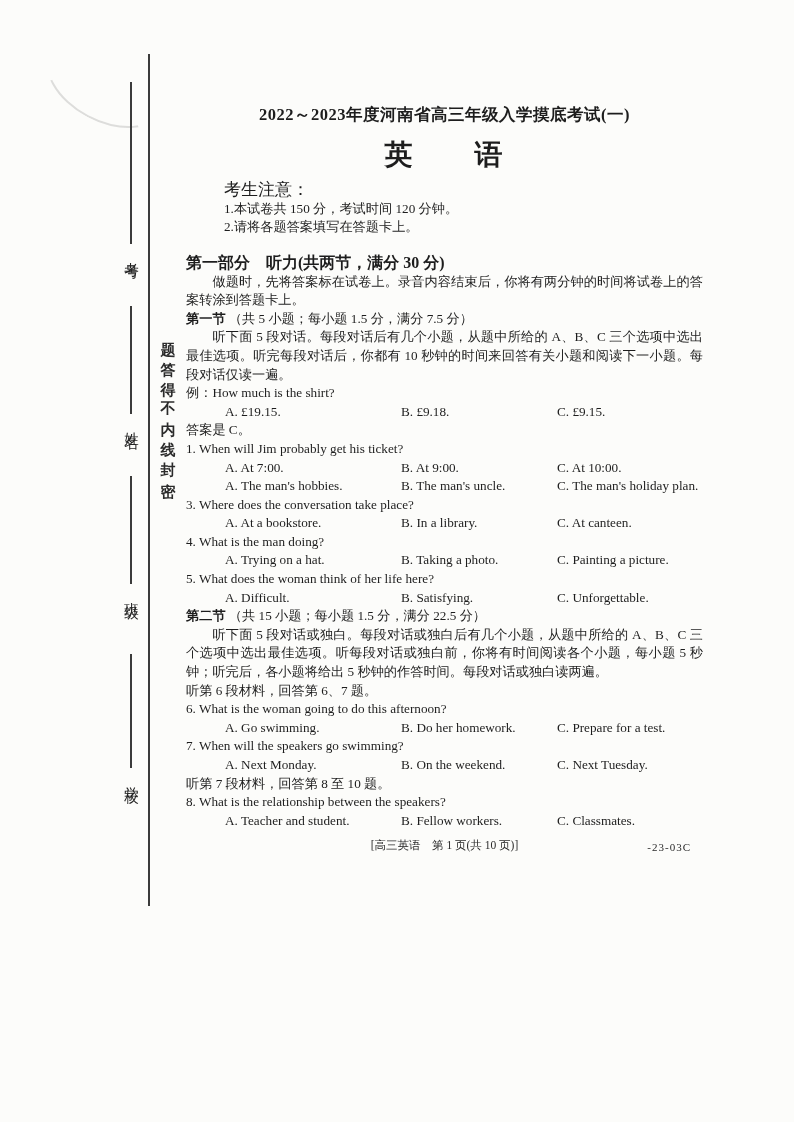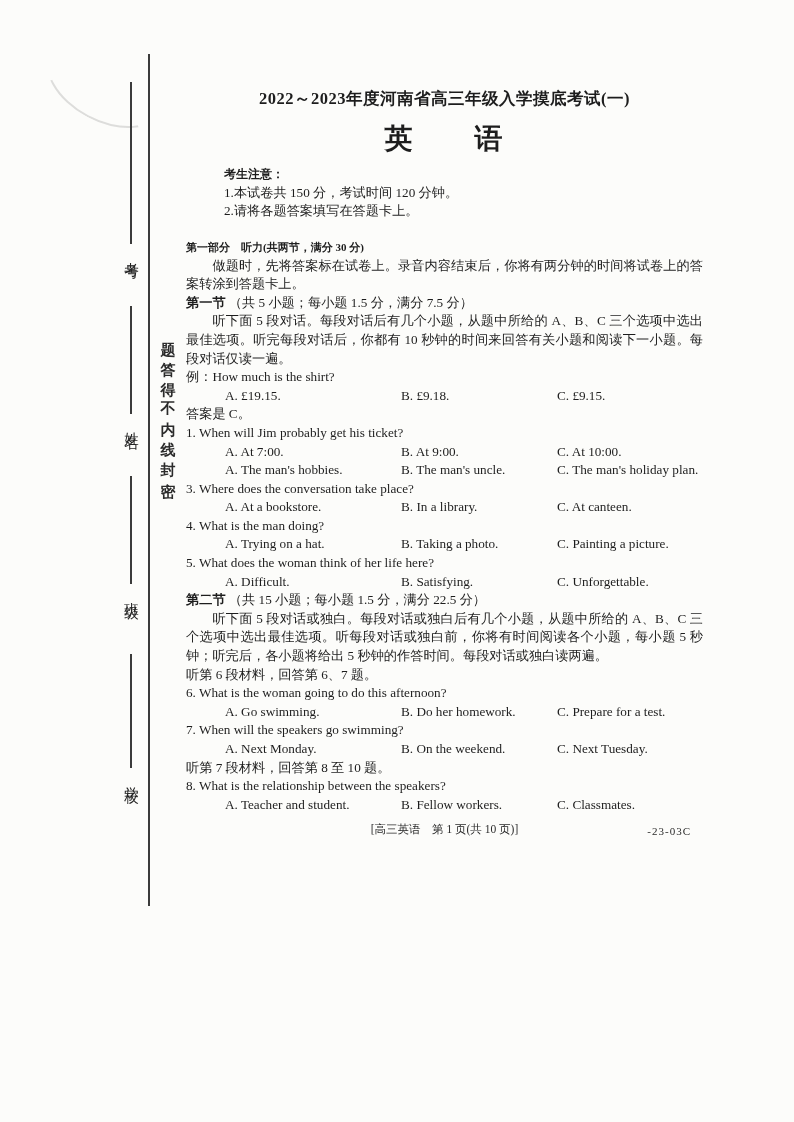--- a/index.html
+++ b/index.html
@@ -37,29 +37,29 @@
     margin-top:7px; color:#222; white-space:nowrap;
   }
   .seal-text {
     position:absolute; left:158px; top:330px;
     writing-mode:vertical-rl;
     font-size:15px; letter-spacing:20px;
     font-weight:bold; color:#2b2b2b; white-space:nowrap;
   }
   
   .content {
-    position:absolute; left:186px; top:90px; width:517px;
+    position:absolute; left:186px; top:106px; width:517px;
     font-size:13.2px; line-height:18.6px; text-align:justify;
   }
   .exam-title { text-align:center; font-size:16.5px; font-weight:bold; letter-spacing:0.5px; }
   .subject-title { text-align:center; font-size:28px; font-weight:bold; letter-spacing:2px; margin-top:21px; }
   .notice { margin-top:17px; margin-left:38px; }
-  .notice-title { font-weight:bold; font-size:12px; }
+  .notice-title { font-weight:normal; font-size:17px; }
   .notice-item { margin-left:0; }
-  .part-title { font-weight:bold; font-size:11px; margin-top:17px; }
+  .part-title { font-weight:bold; font-size:16px; margin-top:17px; }
   .para { text-indent:2em; }
   .section-label { font-weight:bold; }
   .opts {
     display:grid;
     grid-template-columns:176px 156px 1fr;
     padding-left:39px;
   }
   .footer {
     position:relative; margin-top:6px;
     text-align:center; font-size:11.5px; color:#2a2a2a;

